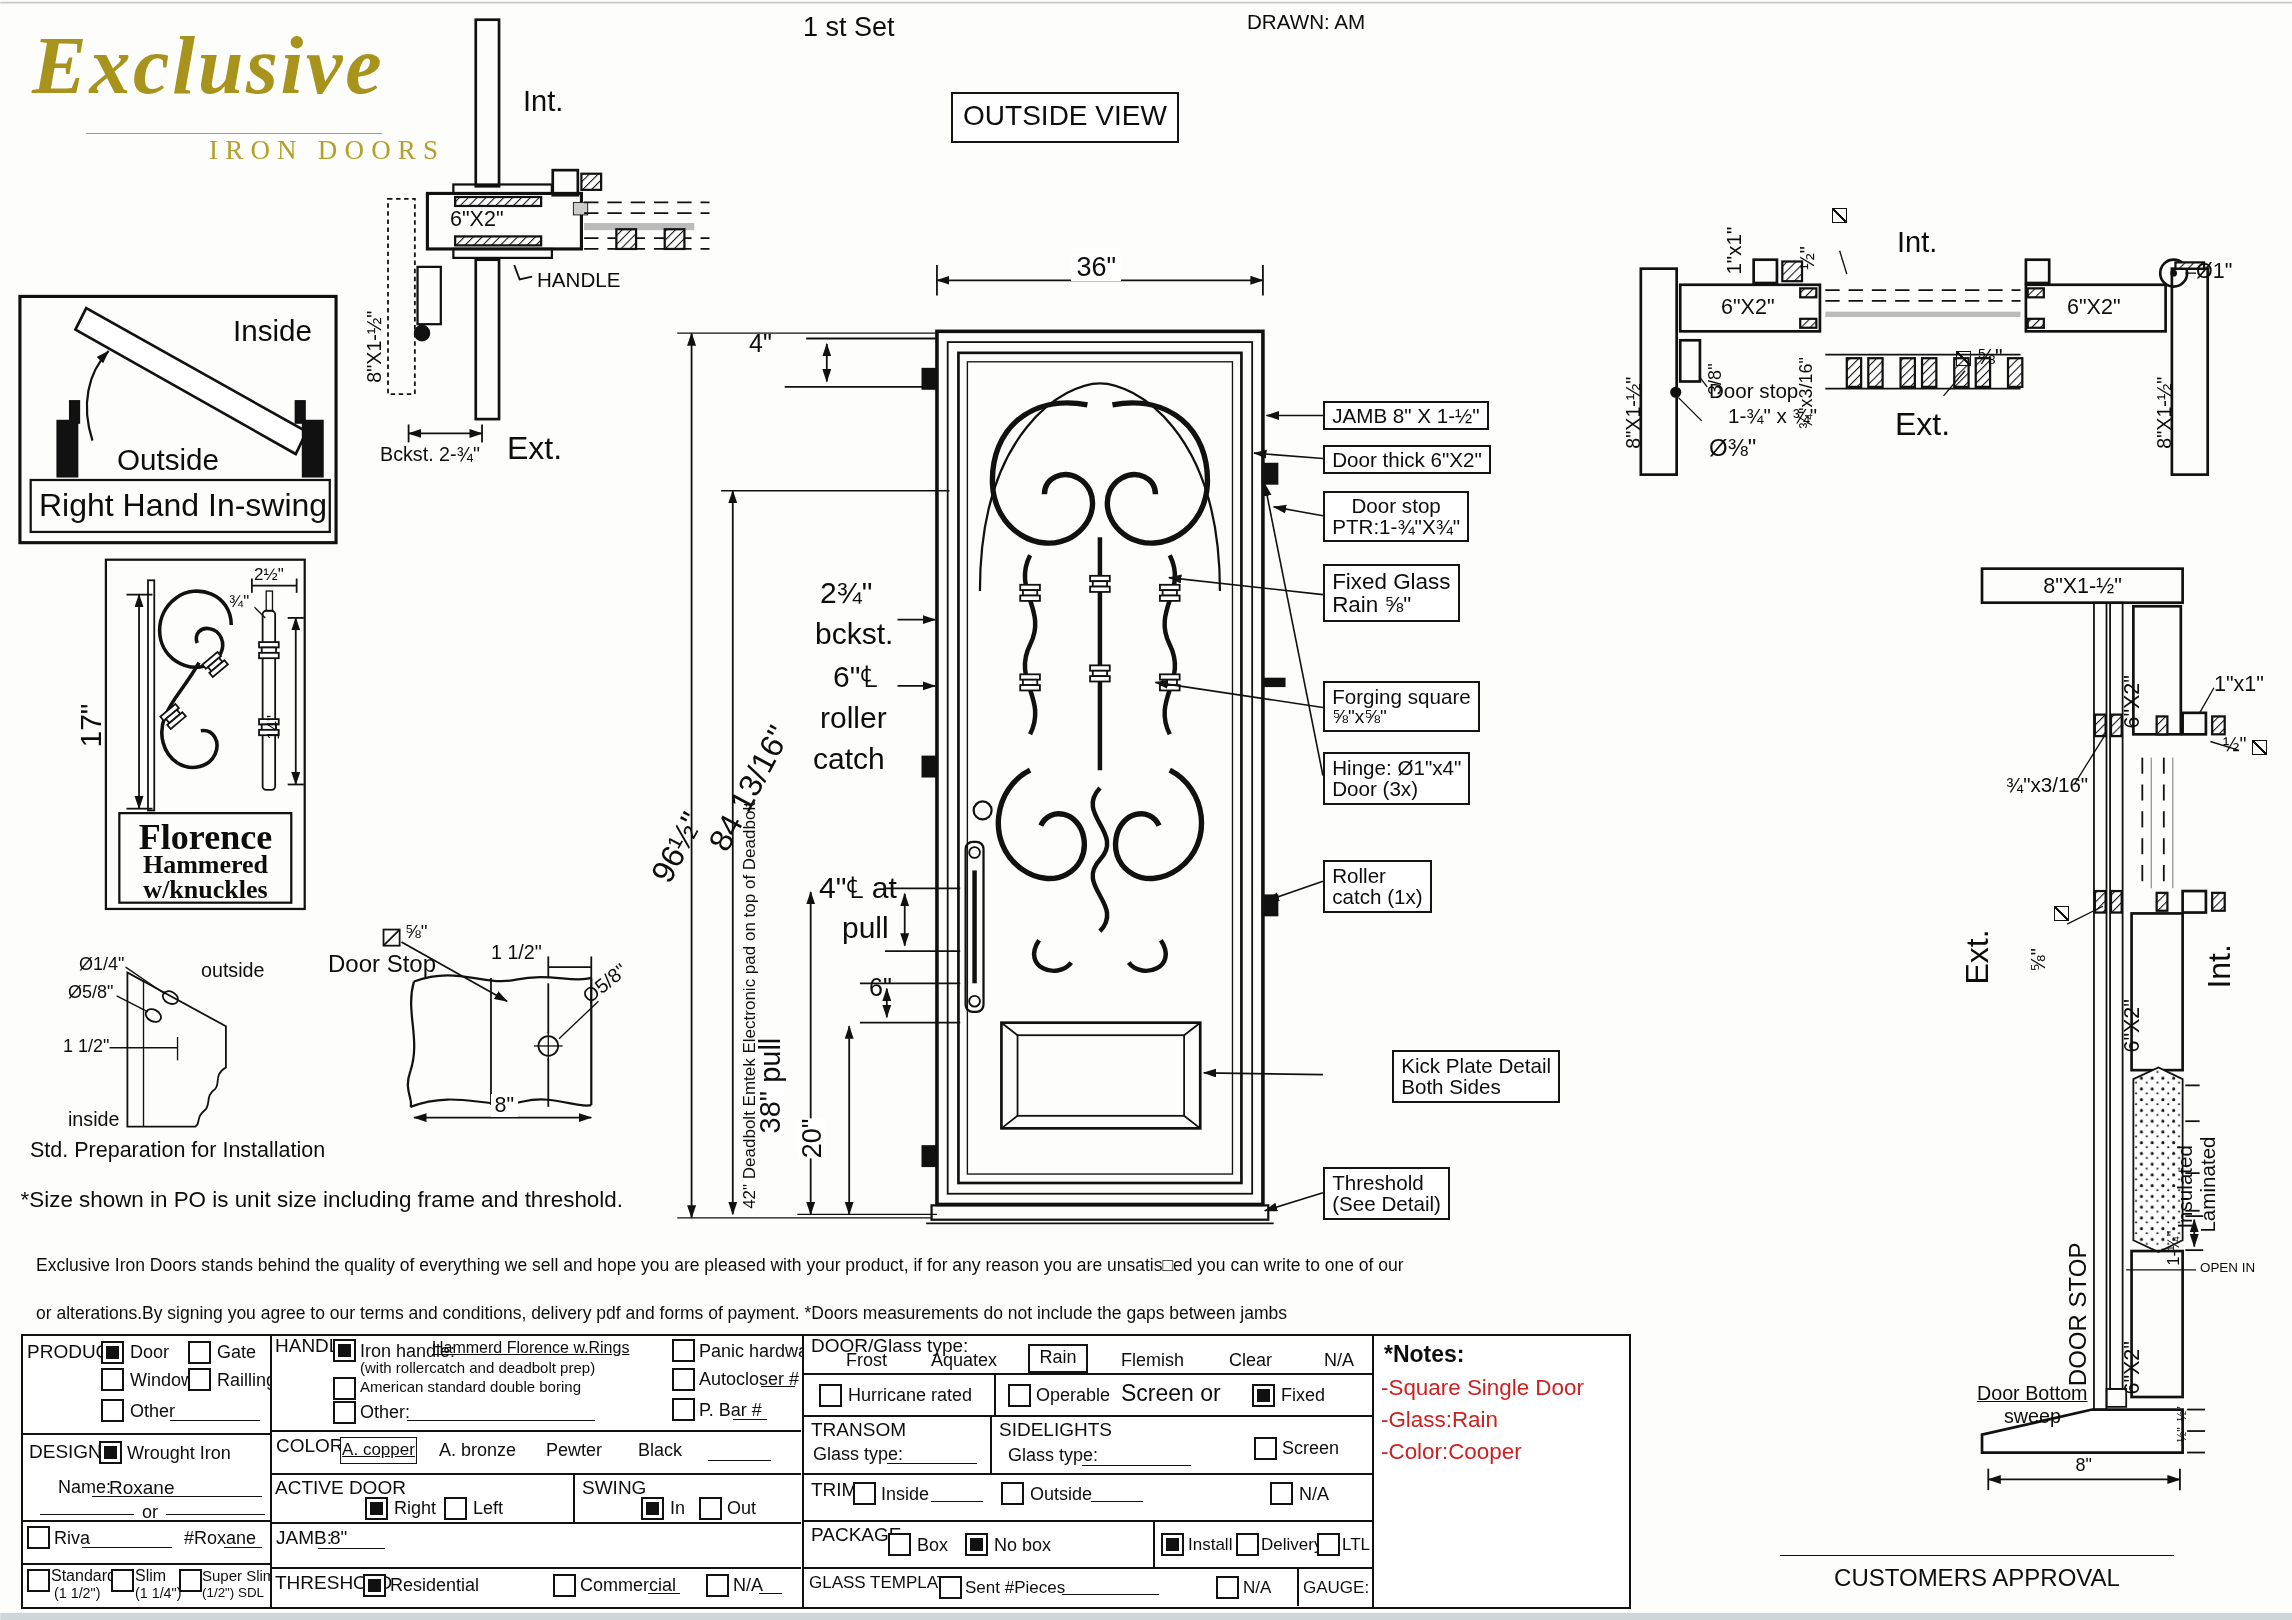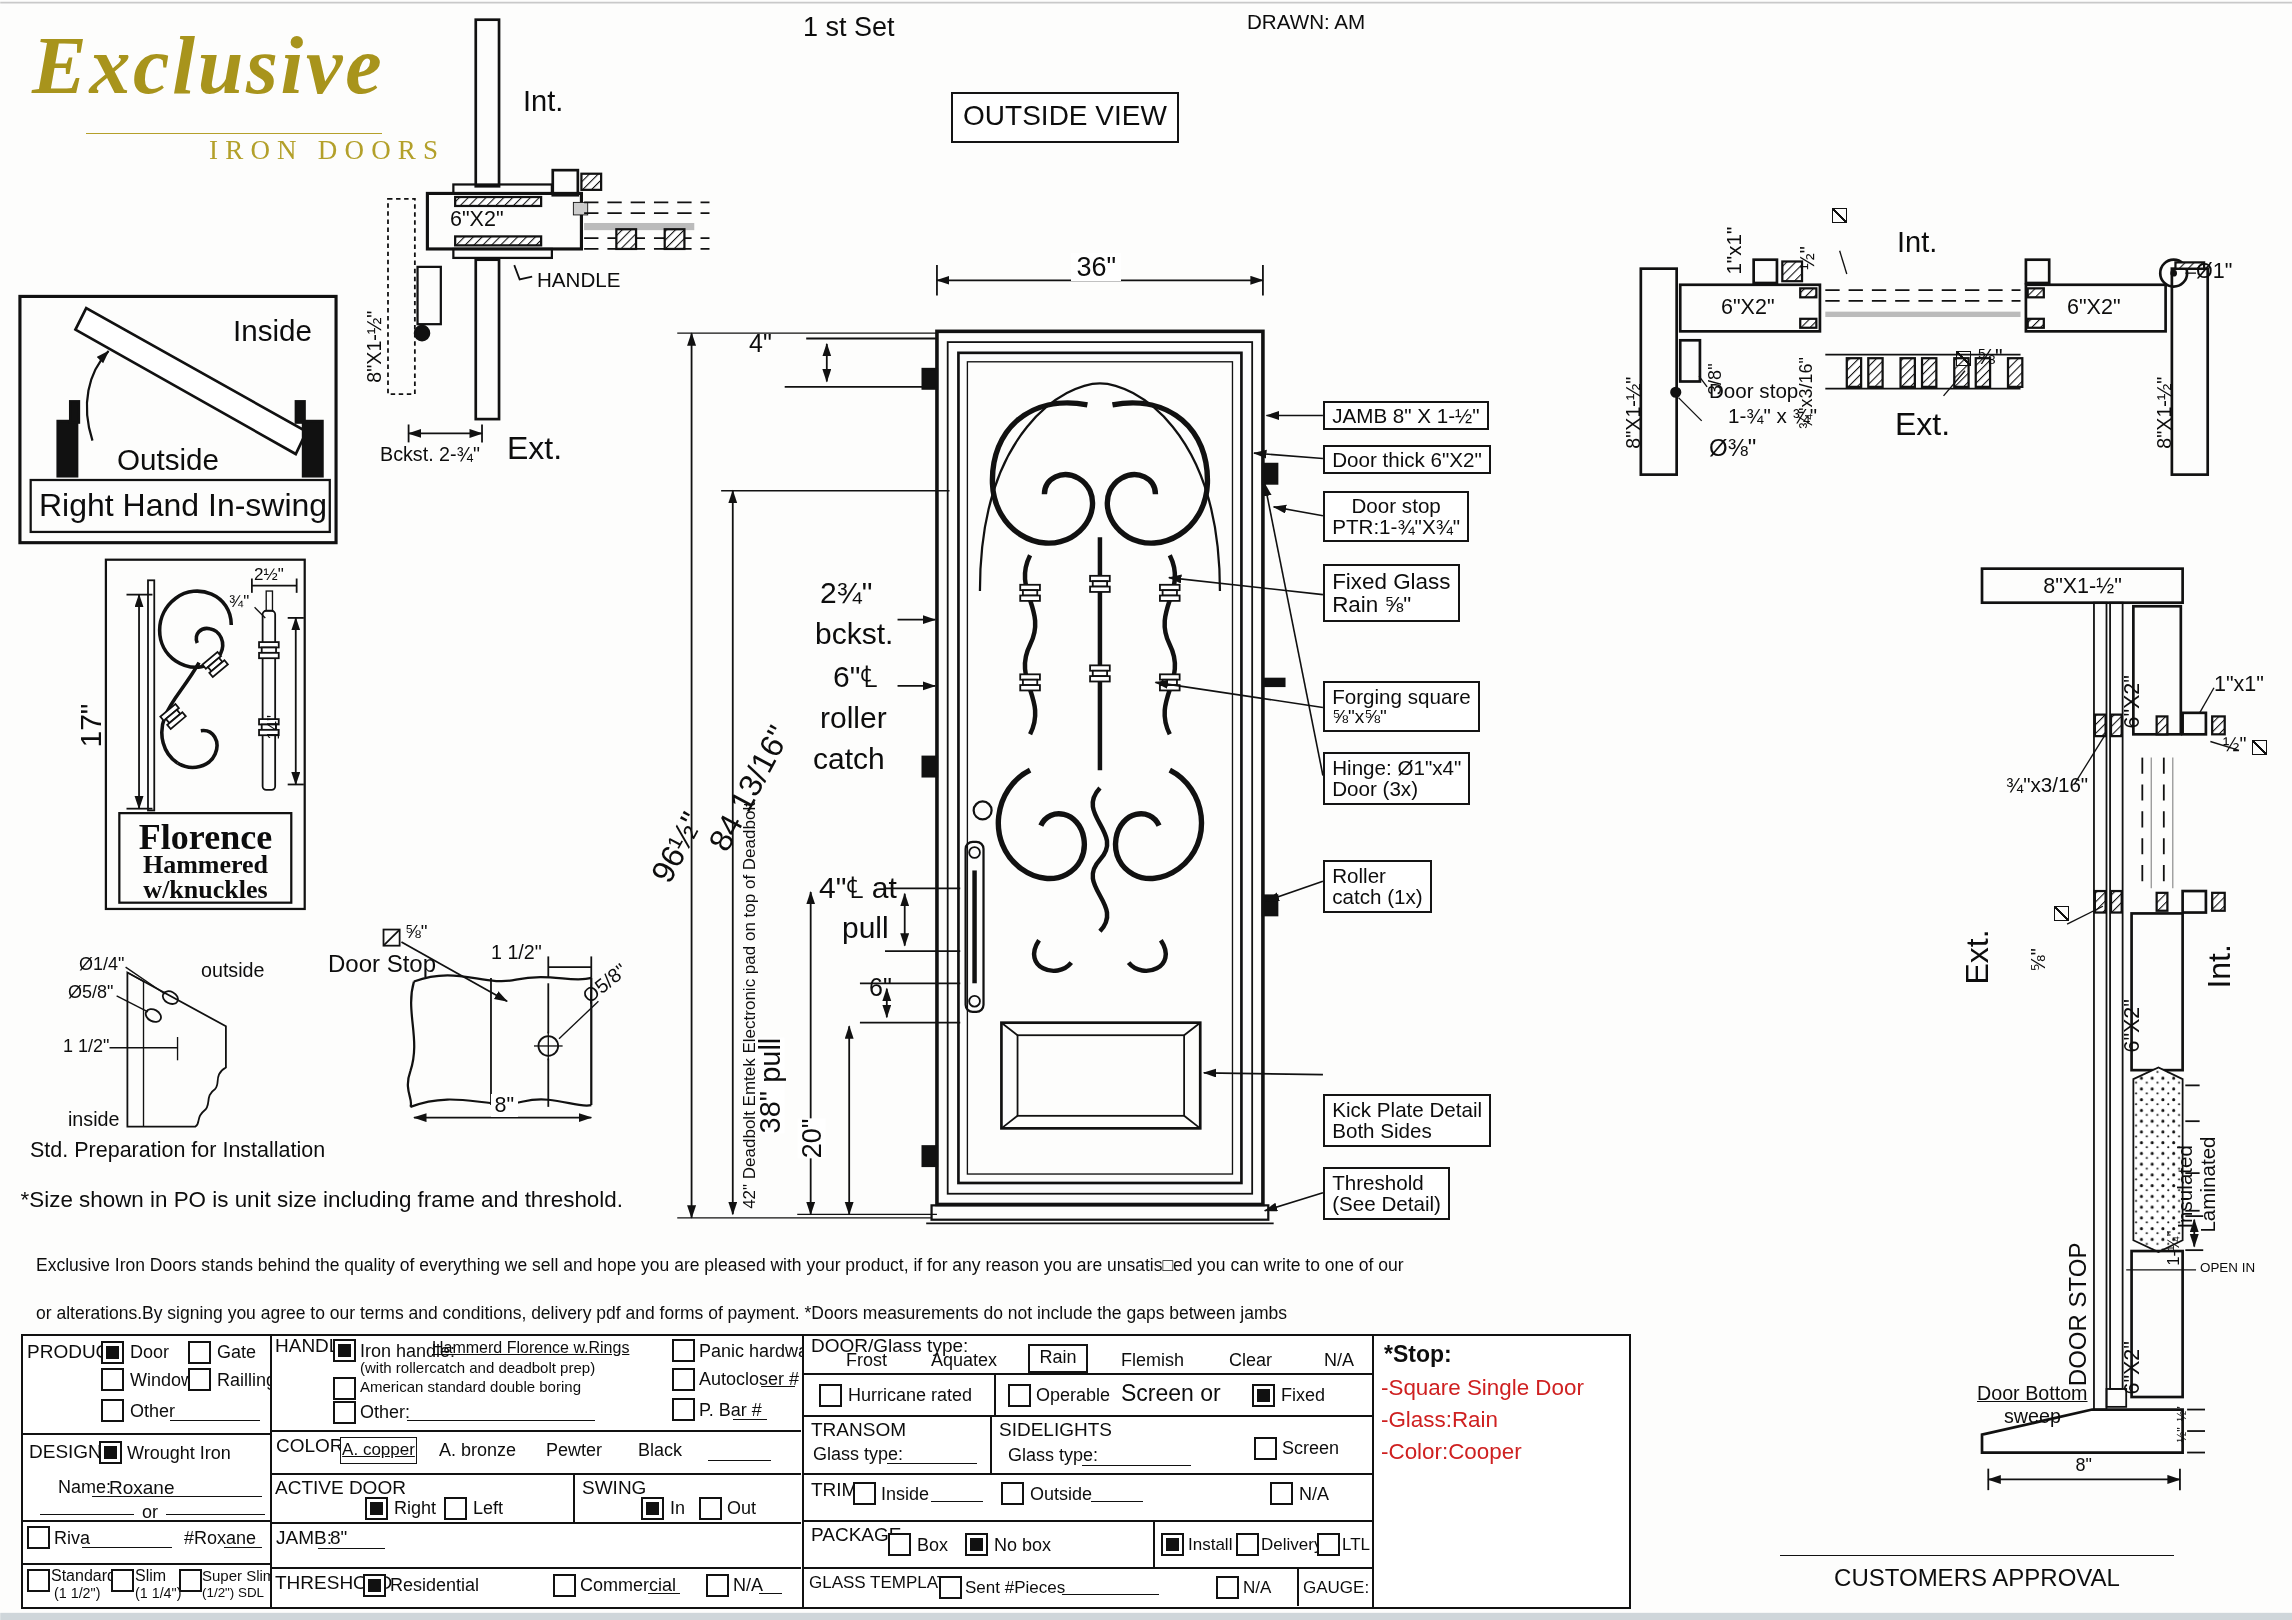--- a/index.html
+++ b/index.html
@@ -372,21 +372,21 @@
   <div class="lbl" style="position:static;font-size:19px;">⅝"x⅝"</div>
     </div>
 <div class="cbox" style="left:1323px;top:752px;padding:2.7px 7.2px;">
   <div class="lbl" style="position:static;font-size:20.6px;">Hinge: Ø1"x4"</div>
   <div class="lbl" style="position:static;font-size:20.6px;">Door (3x)</div>
     </div>
 <div class="cbox" style="left:1323px;top:860px;padding:2.7px 7.2px;">
   <div class="lbl" style="position:static;font-size:20.6px;">Roller</div>
   <div class="lbl" style="position:static;font-size:20.6px;">catch  (1x)</div>
     </div>
-<div class="cbox" style="left:1323px;top:1050px;padding:2.7px 7.2px;margin-top:44px;">
+<div class="cbox" style="left:1392px;top:1050px;padding:2.7px 7.2px;">
   <div class="lbl" style="position:static;font-size:20.6px;">Kick Plate Detail</div>
   <div class="lbl" style="position:static;font-size:20.6px;">Both Sides</div>
     </div>
 <div class="cbox" style="left:1323px;top:1167px;padding:2.7px 7.2px;">
   <div class="lbl" style="position:static;font-size:20.6px;">Threshold</div>
   <div class="lbl" style="position:static;font-size:20.6px;">(See Detail)</div>
     </div>
 
 <div class="lbl r90" style="left:1745px;top:253px;font-size:20.6px;">1"x1"</div>
 <div class="lbl r90" style="left:1818px;top:249px;font-size:19.7px;">½"</div>
@@ -584,21 +584,21 @@
 <div class="lbl" style="left:1342px;top:1536px;font-size:17px;">LTL</div>
 <div class="lbl" style="left:809px;top:1574px;font-size:17px;">GLASS TEMPLATE</div>
 <span class="cb" style="left:939px;top:1576px;"></span>
 <div class="lbl" style="left:965px;top:1579px;font-size:17px;">Sent #Pieces</div>
 <div class="bl" style="left:1062px;top:1594px;width:97px;"></div>
 <span class="cb" style="left:1216px;top:1576px;"></span>
 <div class="lbl" style="left:1243px;top:1579px;font-size:17px;">N/A</div>
 <div class="lbl" style="left:1303px;top:1579px;font-size:17px;">GAUGE: 14</div>
 
 <div class="box" style="left:1372px;top:1334px;width:255px;height:271px;"></div>
-<div class="lbl" style="left:1384px;top:1342px;font-size:23px;font-weight:bold;">*Stop:</div>
+<div class="lbl" style="left:1384px;top:1342px;font-size:23px;font-weight:bold;">*Notes:</div>
 <div class="lbl red" style="left:1381px;top:1376px;font-size:22.4px;">-Square Single Door</div>
 <div class="lbl red" style="left:1381px;top:1408px;font-size:22.4px;">-Glass:Rain</div>
 <div class="lbl red" style="left:1381px;top:1440px;font-size:22.4px;">-Color:Cooper</div>
 
 <div class="hd" style="left:1780px;top:1555px;width:394px;border-width:1.8px;"></div>
 <div class="lbl ctr" style="left:1780px;top:1565px;width:394px;font-size:24px;">CUSTOMERS APPROVAL</div>
 
 </div>
 
 

